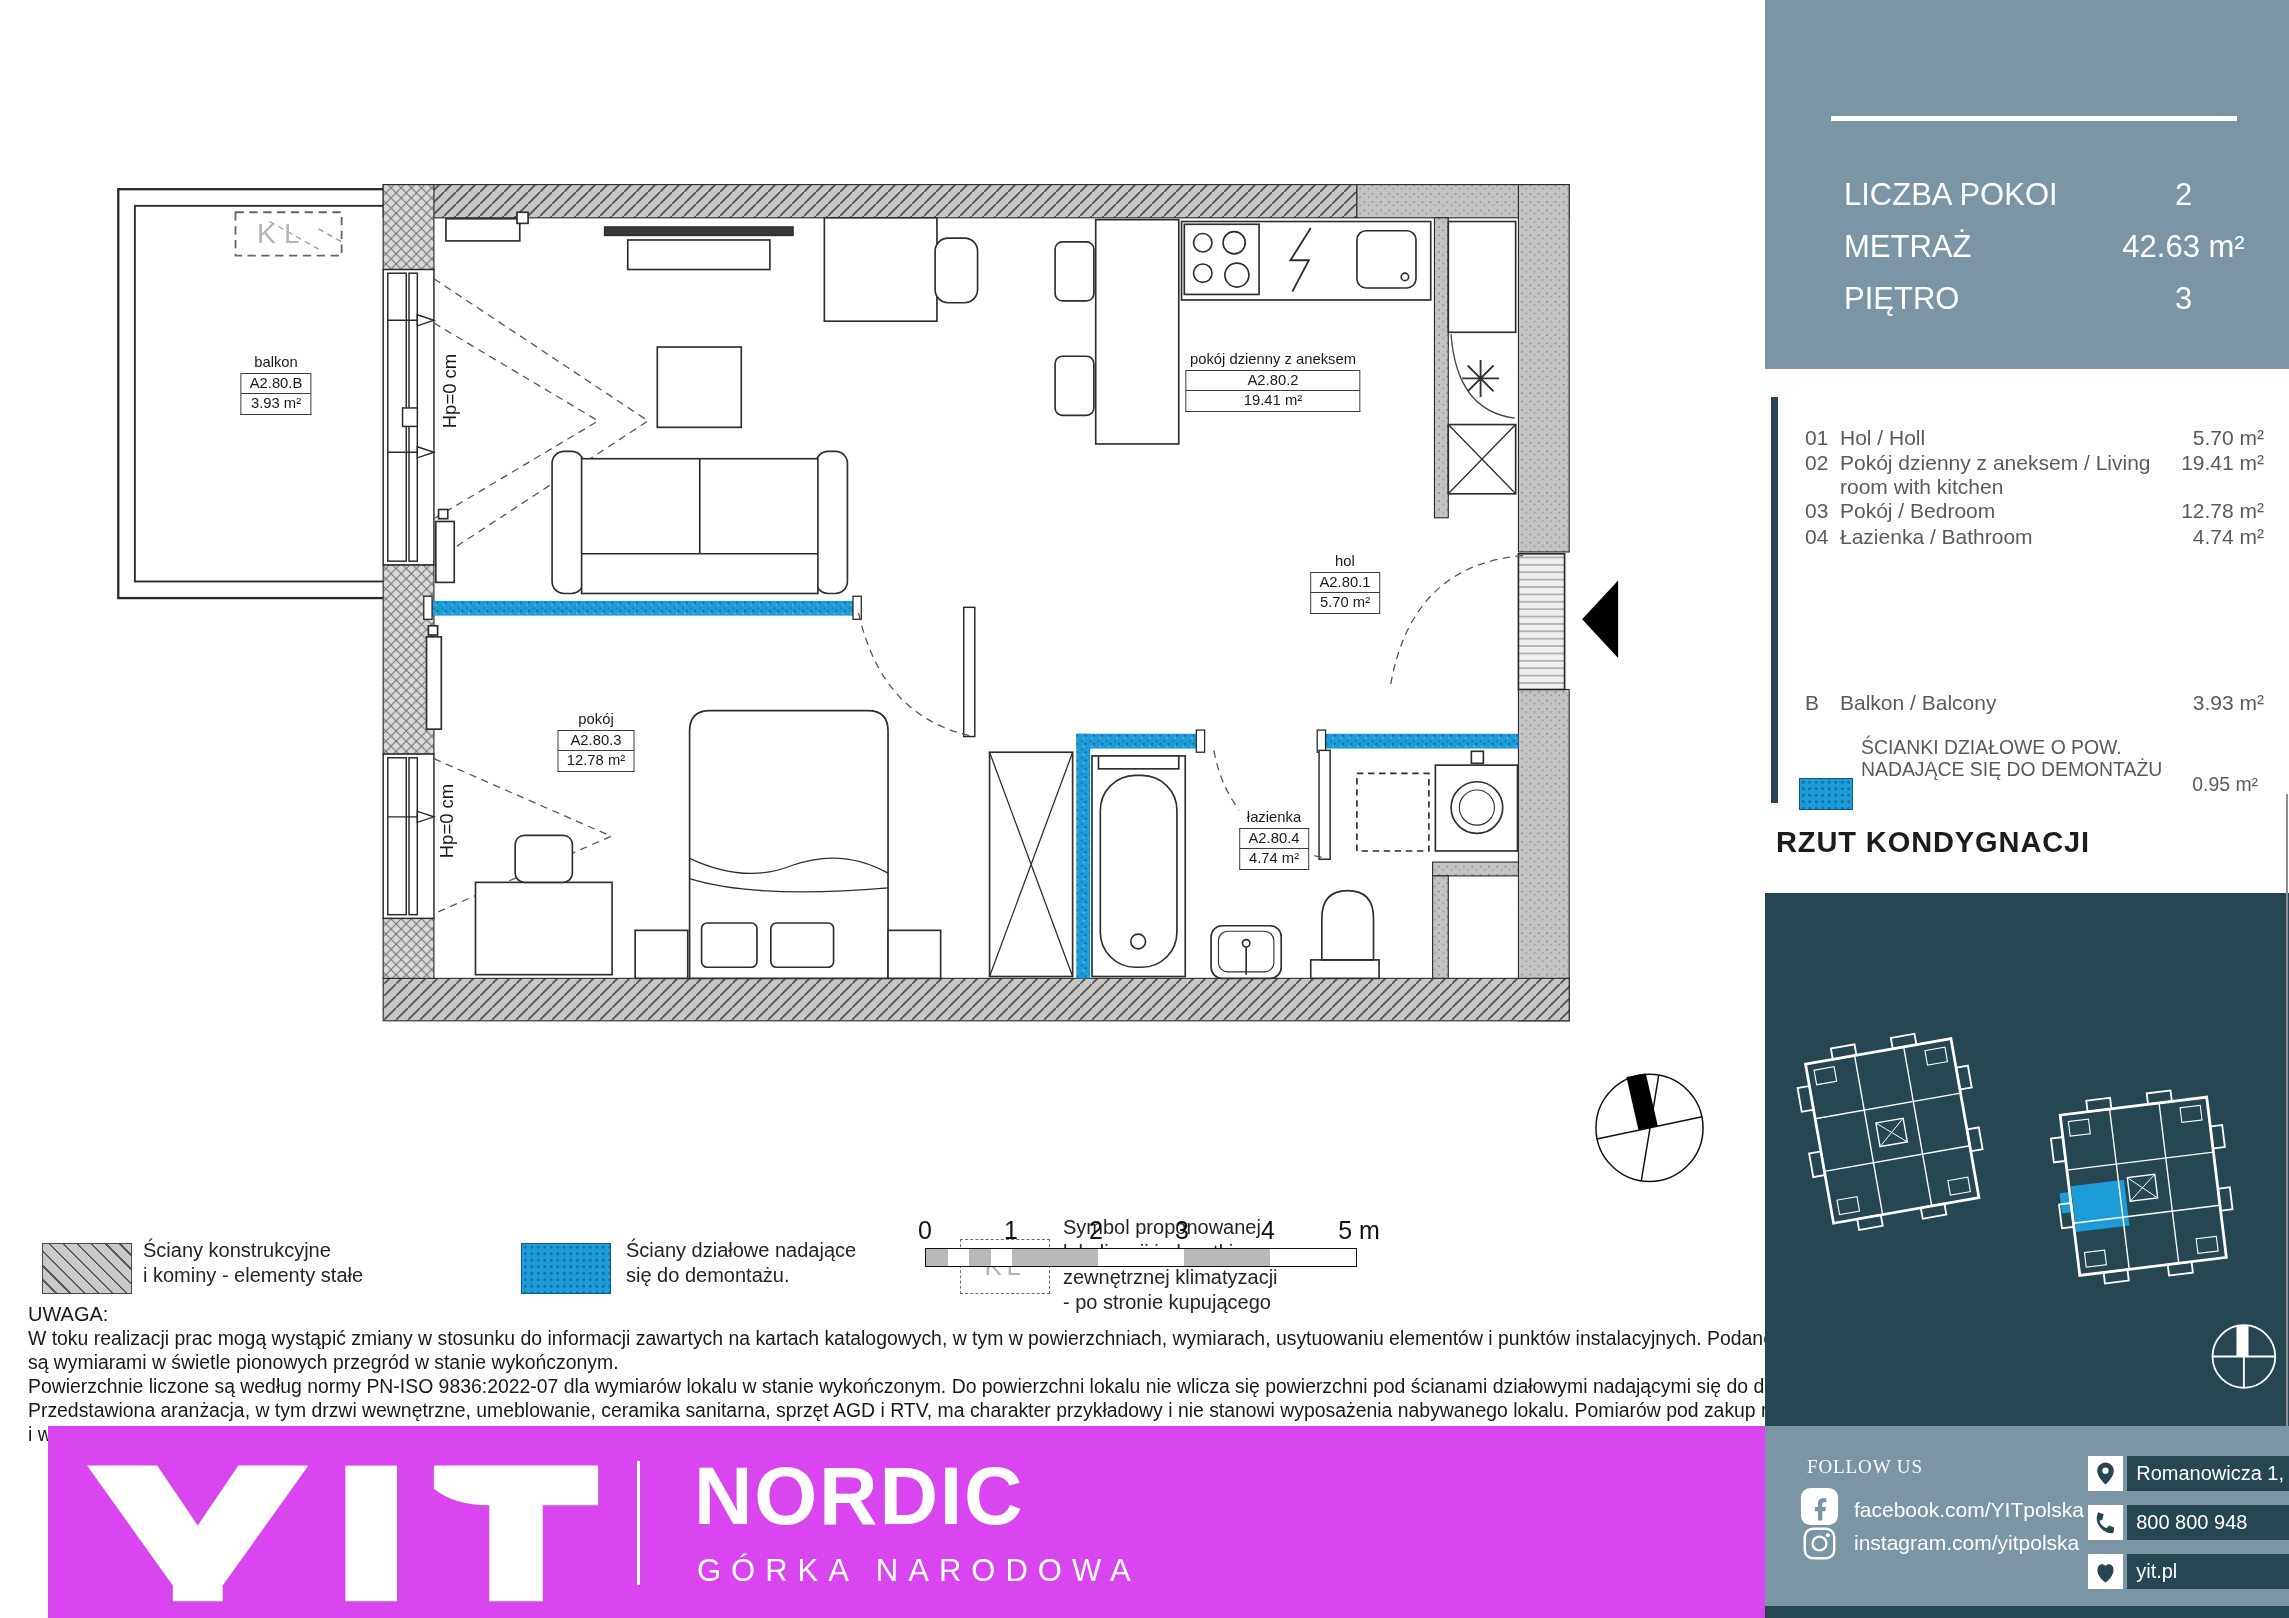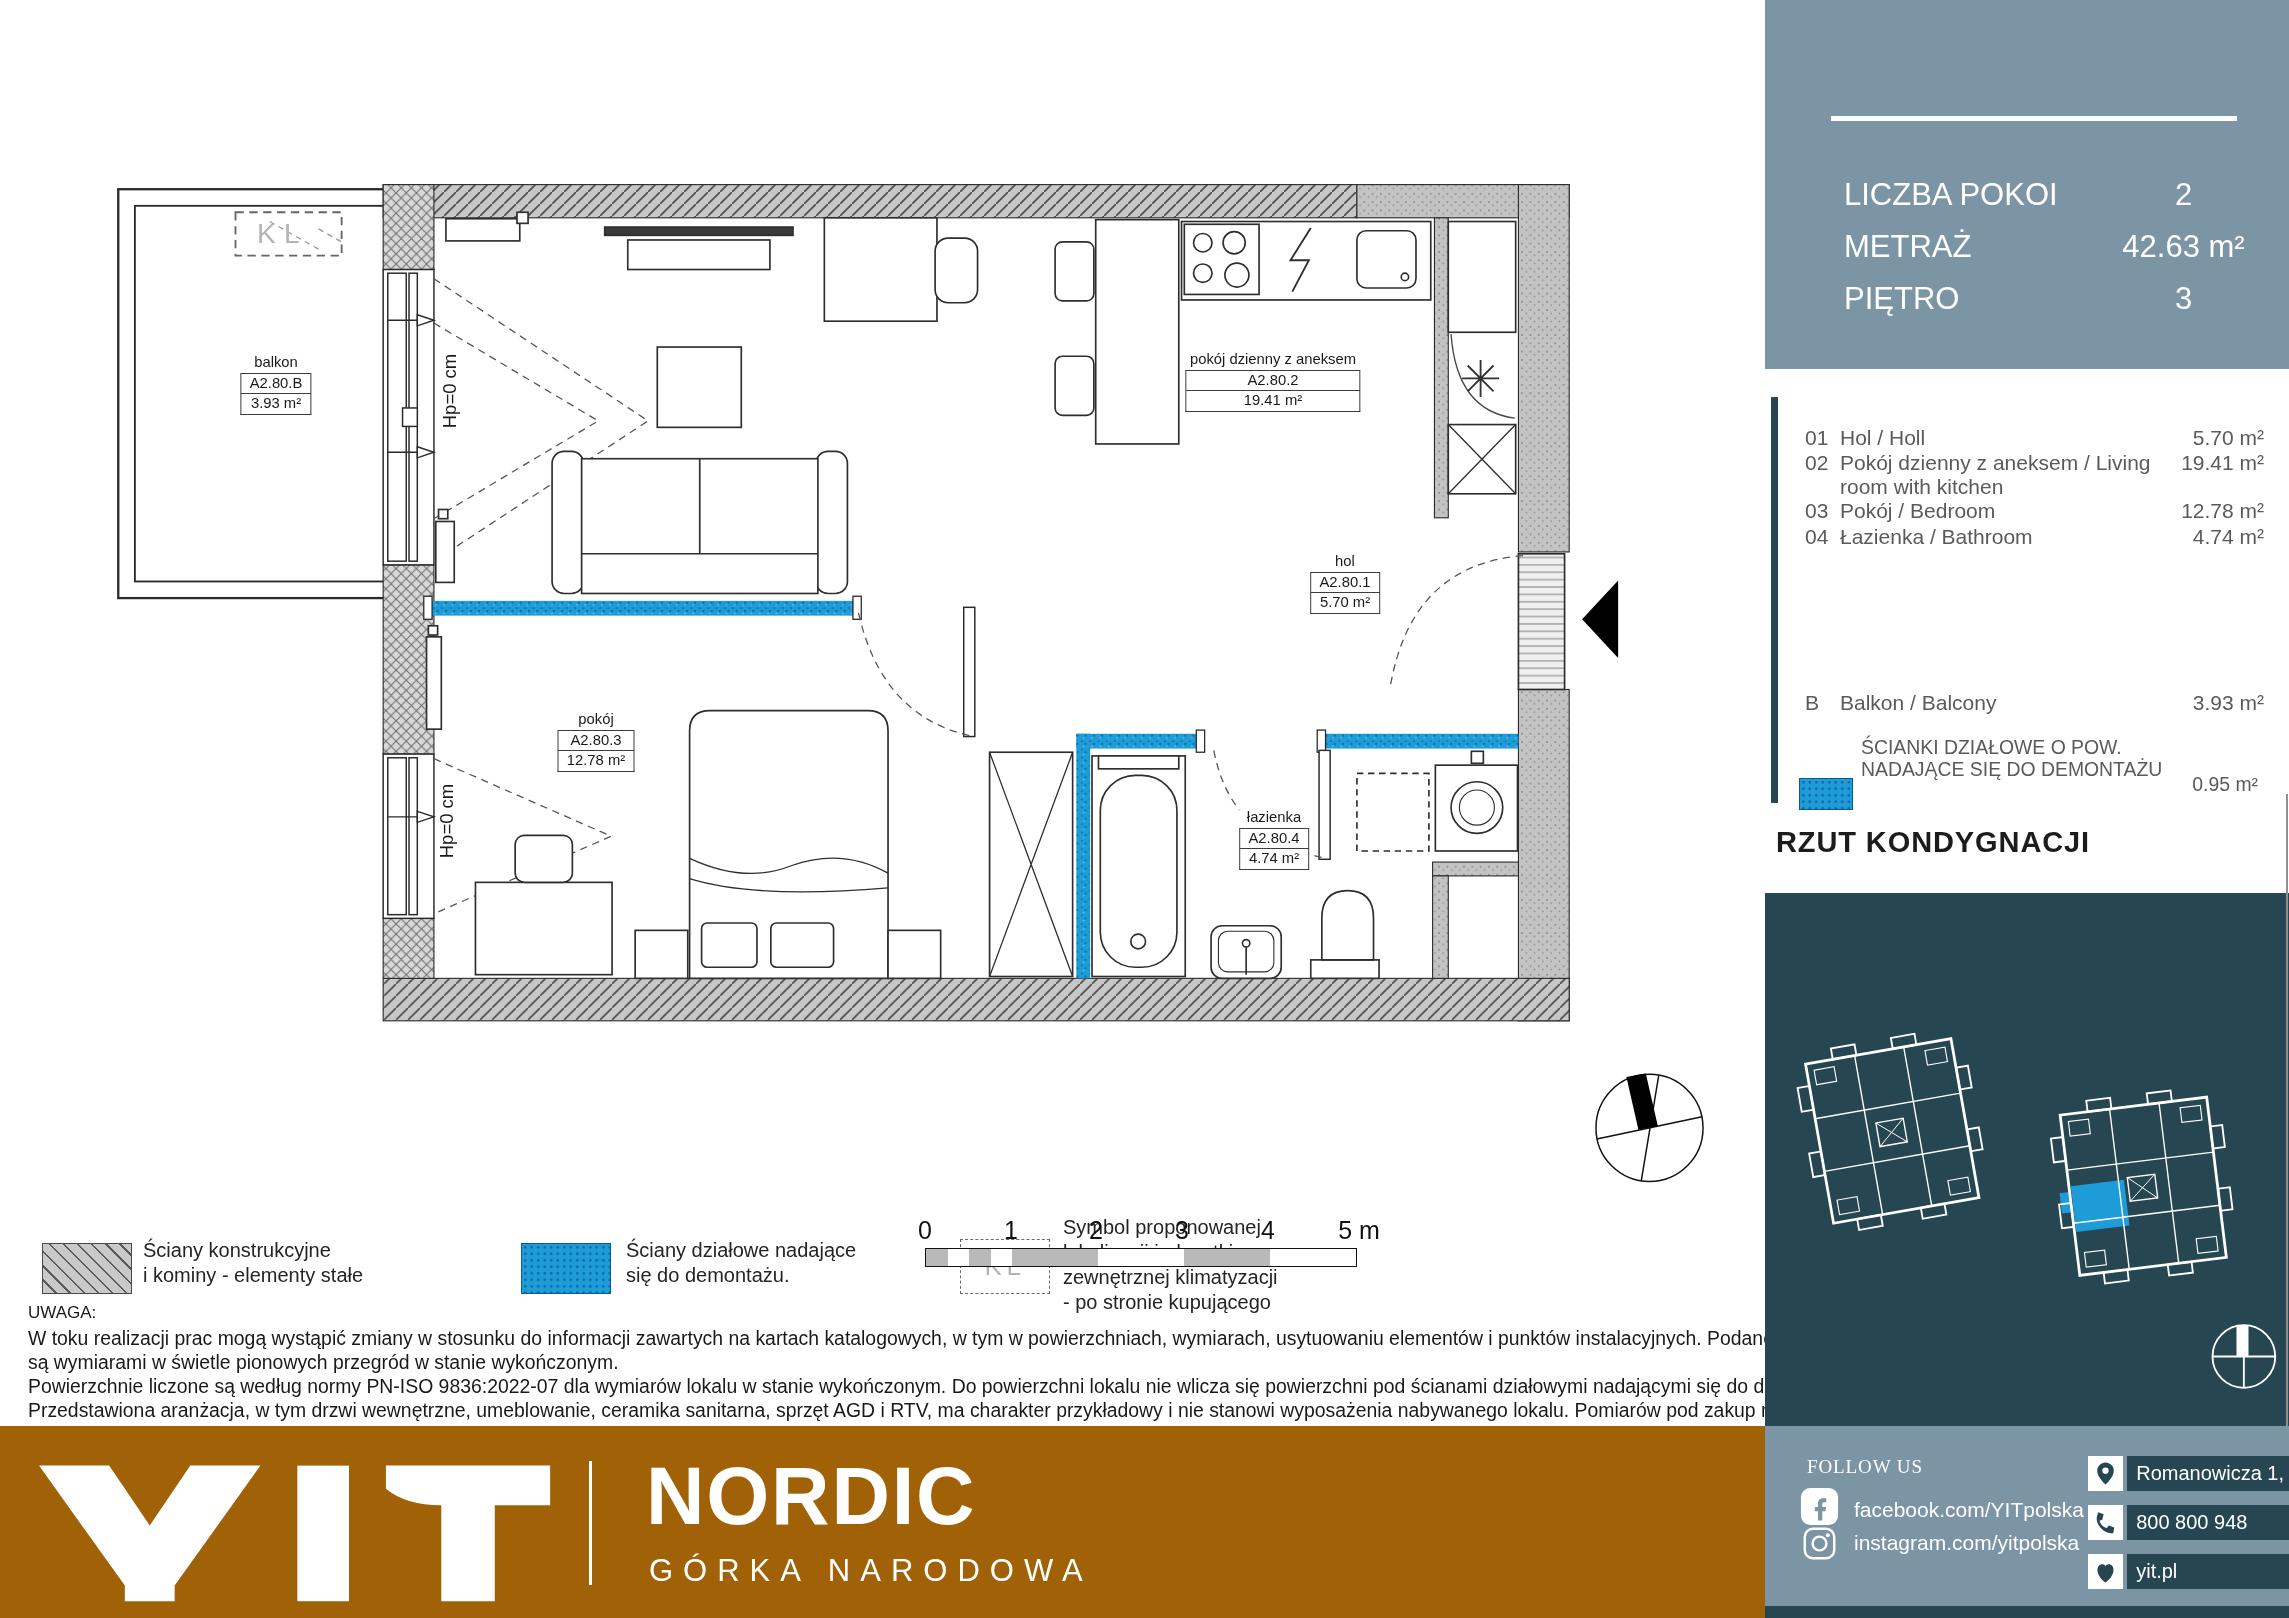--- a/index.html
+++ b/index.html
@@ -18,35 +18,35 @@
     background-image:repeating-linear-gradient(45deg,transparent 0 8.3px,#5a5a5a 8.3px 10px);}
   .swatch-blue{background:#1E9CD8;border:1.8px solid #0b5c8e;
     background-image:radial-gradient(#0b6aa2 1.2px,transparent 1.4px);background-size:6.5px 6.5px;}
   .klbox{border:1.8px dashed #6a6a6a;color:#b4b4b4;display:flex;align-items:center;justify-content:center;
     font-size:26px;letter-spacing:4.6px;background:#fff;}
   .legtext{font-size:20px;color:#242424;line-height:25px;white-space:nowrap;}
   .scalebar{display:flex;border:1.8px solid #111;height:16.6px;}
   .scalebar div{height:100%;}
   .scale-num{font-size:25px;color:#111;transform:translateX(-50%);white-space:nowrap;}
   .uwaga{font-size:19.4px;color:#191919;line-height:24px;white-space:nowrap;}
-  .uwaga-title{font-size:17px;color:#191919;}
+  .uwaga-title{font-size:20px;color:#191919;}
   
   .panel-top{background:#7C95A4;color:#fff;}
   .unit{width:100%;text-align:center;font-size:94px;font-weight:400;letter-spacing:1.8px;}
   .unit-rule{background:#fff;height:4.6px;}
   .stat-label{font-size:31px;color:#fff;white-space:nowrap;}
   .stat-value{font-size:31px;color:#fff;text-align:center;}
   .rl-num,.rl-name,.rl-area{font-size:21px;color:#5a5a5a;white-space:nowrap;}
   .rl-area{text-align:right;}
   .part-text{font-size:19.4px;color:#5a5a5a;line-height:22px;white-space:nowrap;}
   .rzut{font-size:29px;font-weight:600;color:#1c1c1c;letter-spacing:0.9px;white-space:nowrap;}
   .darkbar{background:#264751;}
   .dark-panel{background:#264751;}
   
-  .footer-left{background:#a16207;}
+  .footer-left{background:#d946ef;margin-left:48px;}
   .footer-right{background:#7C95A4;}
   .nordic{font-size:81px;font-weight:700;color:#fff;letter-spacing:1.8px;white-space:nowrap;}
   .gorka{font-size:31px;color:#fff;letter-spacing:10px;white-space:nowrap;}
   .follow{font-size:19px;color:#fff;letter-spacing:0.9px;white-space:nowrap;font-family:Liberation Serif, serif;}
   .social-text{font-size:21px;color:#fff;white-space:nowrap;}
   .tile{background:#fff;}
   .bar{background:#264751;color:#fff;font-size:20px;line-height:35px;padding-left:9.2px;white-space:nowrap;}
 </style>
 </head>
 <body>

